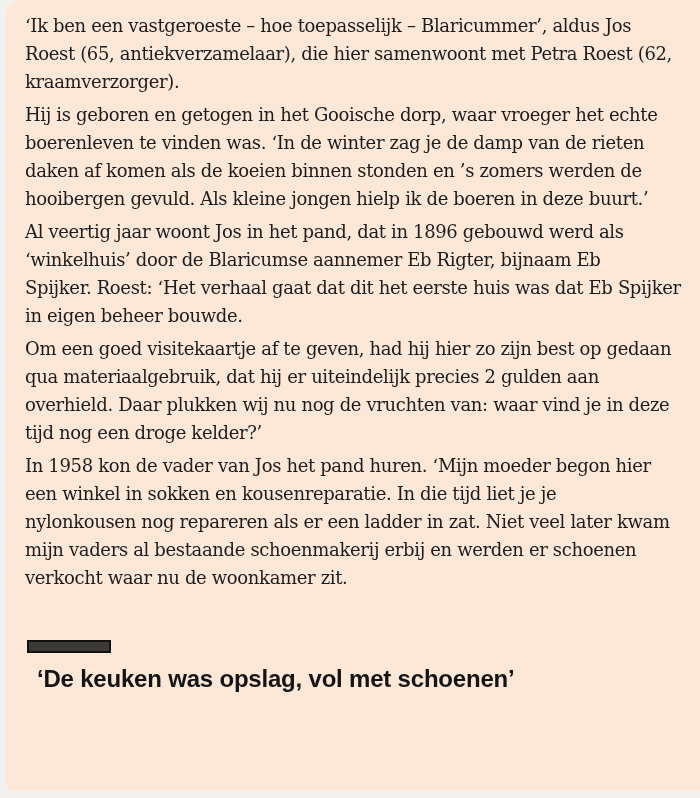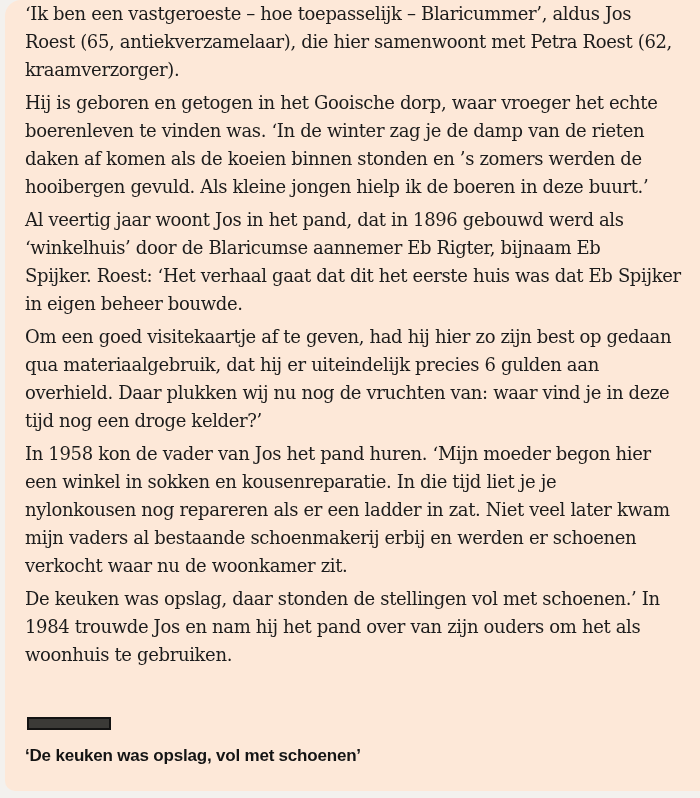--- a/index.html
+++ b/index.html
@@ -15,21 +15,21 @@
     font-family: "Liberation Sans", sans-serif;
   }
   .article-card {
     position: absolute;
     left: 5px;
     top: 0;
     right: 0;
     bottom: 7px;
     background: #fde8d8;
     border-radius: 16px 0 0 10px;
-    padding: 0 12px 0 20px;
+    padding: 12px 12px 0 20px;
     box-sizing: border-box;
     overflow: hidden;
   }
   .body-par {
     font-family: "DejaVu Serif", "Liberation Serif", serif;
     font-size: 18px;
     line-height: 28px;
     letter-spacing: -0.35px;
     color: #1c1c1c;
     white-space: pre;
@@ -38,50 +38,47 @@
   .divider-bar {
     width: 80px;
     height: 9px;
     background: #3b3a37;
     border: 2px solid #131313;
     margin: 48px 0 0 2px;
   }
   .subhead {
     font-family: "Liberation Sans", sans-serif;
     font-weight: bold;
-    font-size: 17px;
+    font-size: 24px;
     line-height: 26px;
     letter-spacing: -0.2px;
     color: #141414;
     white-space: pre;
-    margin: 13px 0 0 0;
+    margin: 13px 0 0 12px;
   }
 </style>
 </head>
 <body>
 
 <div class="article-card">
   <p class="body-par">‘Ik ben een vastgeroeste – hoe toepasselijk – Blaricummer’, aldus Jos
 Roest (65, antiekverzamelaar), die hier samenwoont met Petra Roest (62,
 kraamverzorger).</p>
   <p class="body-par">Hij is geboren en getogen in het Gooische dorp, waar vroeger het echte
 boerenleven te vinden was. ‘In de winter zag je de damp van de rieten
 daken af komen als de koeien binnen stonden en ’s zomers werden de
 hooibergen gevuld. Als kleine jongen hielp ik de boeren in deze buurt.’</p>
   <p class="body-par">Al veertig jaar woont Jos in het pand, dat in 1896 gebouwd werd als
 ‘winkelhuis’ door de Blaricumse aannemer Eb Rigter, bijnaam Eb
 Spijker. Roest: ‘Het verhaal gaat dat dit het eerste huis was dat Eb Spijker
 in eigen beheer bouwde.</p>
   <p class="body-par">Om een goed visitekaartje af te geven, had hij hier zo zijn best op gedaan
-qua materiaalgebruik, dat hij er uiteindelijk precies 6 gulden aan
+qua materiaalgebruik, dat hij er uiteindelijk precies 2 gulden aan
 overhield. Daar plukken wij nu nog de vruchten van: waar vind je in deze
 tijd nog een droge kelder?’</p>
   <p class="body-par">In 1958 kon de vader van Jos het pand huren. ‘Mijn moeder begon hier
 een winkel in sokken en kousenreparatie. In die tijd liet je je
 nylonkousen nog repareren als er een ladder in zat. Niet veel later kwam
 mijn vaders al bestaande schoenmakerij erbij en werden er schoenen
 verkocht waar nu de woonkamer zit.</p>
-  <p class="body-par">De keuken was opslag, daar stonden de stellingen vol met schoenen.’ In
-1984 trouwde Jos en nam hij het pand over van zijn ouders om het als
-woonhuis te gebruiken.</p>
   <div class="divider-bar"></div>
   <h2 class="subhead">‘De keuken was opslag, vol met schoenen’</h2>
 </div>
 
 </body></html>

